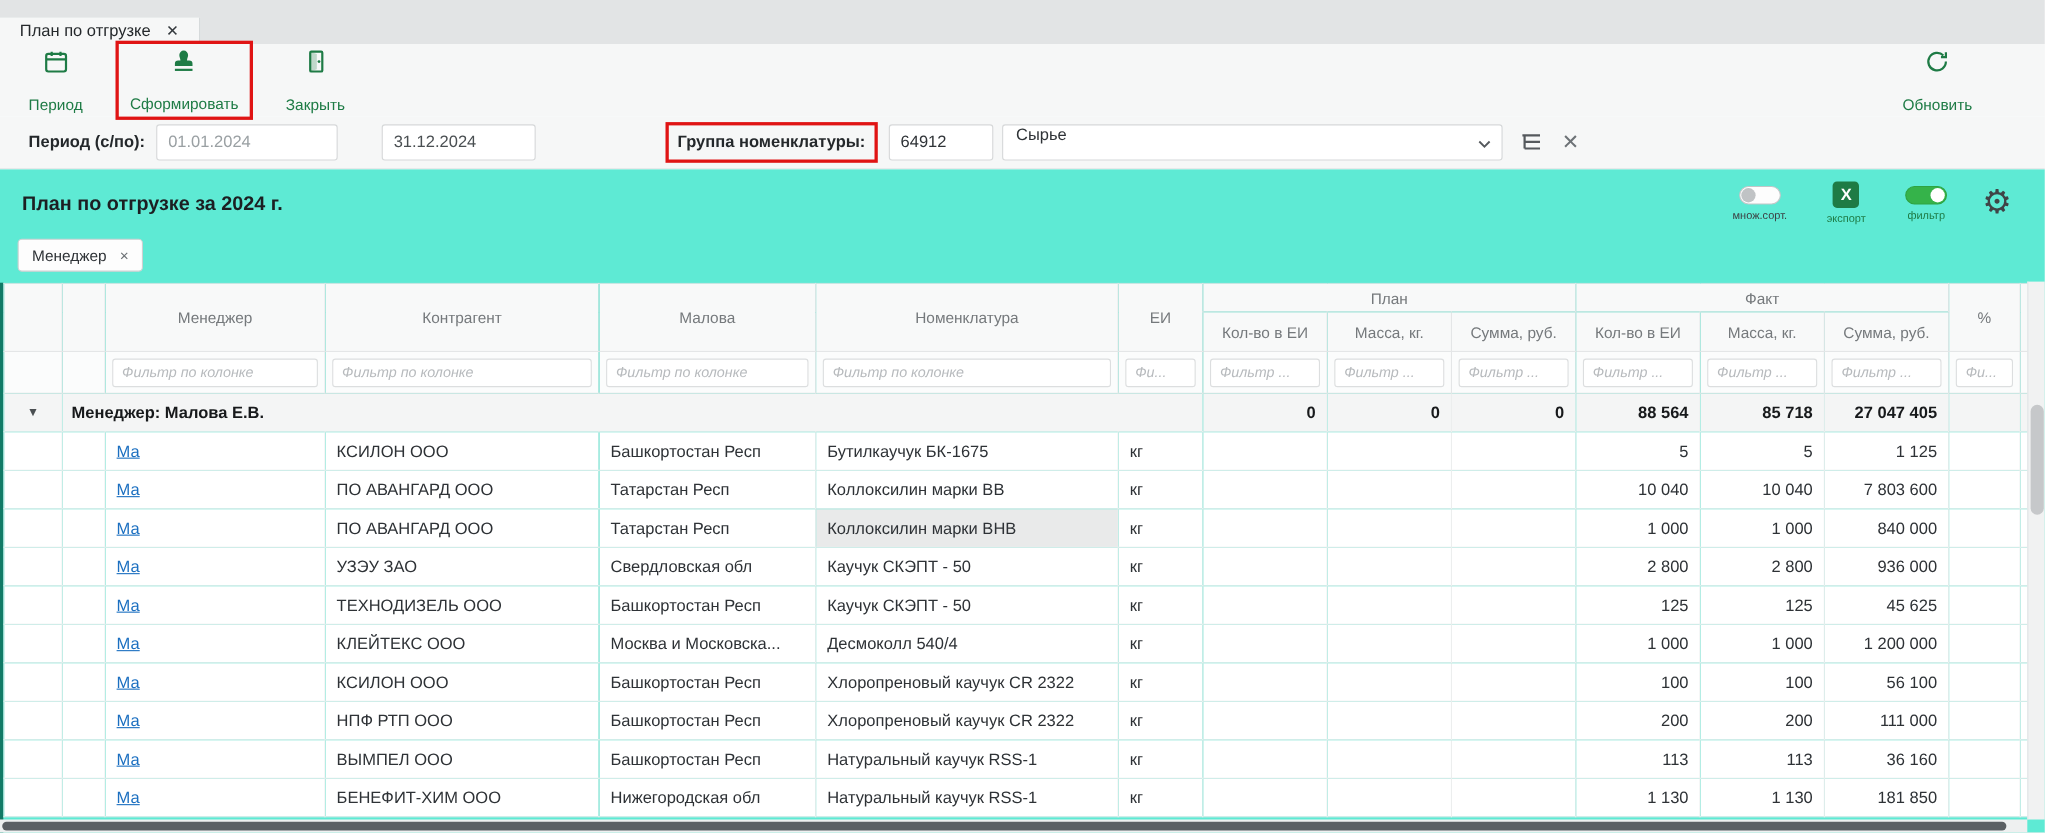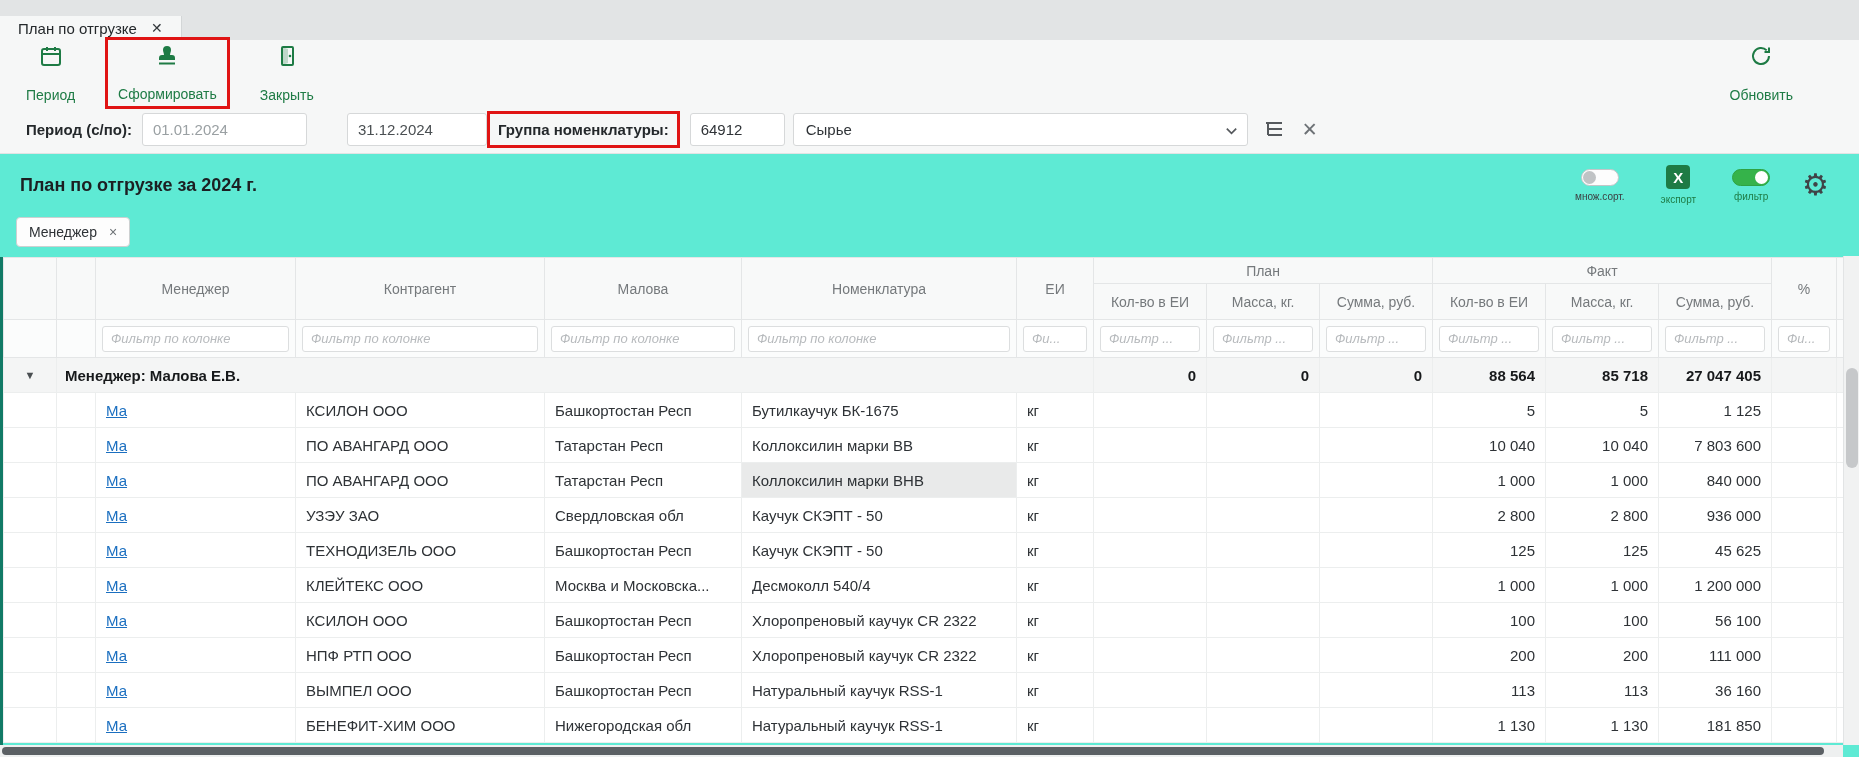--- a/index.html
+++ b/index.html
@@ -26,24 +26,24 @@
   .right-auto { margin-left:auto; margin-right:40px; }
   
   .filterbar { height:48px; background:#f6f7f7; display:flex; align-items:center;
                padding:0 26px; border-bottom:1px solid #e1e3e4; }
   .flabel { font-weight:bold; font-size:15px; color:#24282b; white-space:nowrap; }
   .fin { height:33px; border:1px solid #d6d8d9; border-radius:3px; background:#fff;
          padding:0 10px; font-size:15px; font-family:inherit; color:#4a4f52; }
   .fin.gray { color:#9aa0a3; }
   .date-from { width:165px; margin-left:10px; }
   .date-to   { width:140px; margin-left:40px; }
-  .annot-label { padding:7px 8px; background:#f6f7f7; }
+  .annot-label { margin-left:118px; padding:7px 8px; background:#f6f7f7; }
   .code-input { width:95px; margin-left:10px; color:#2f3337; }
   .combo { width:455px; margin-left:8px; height:33px; border:1px solid #d6d8d9; border-radius:3px;
-           background:#fff; display:flex; align-items:center; padding:0 30px 0 12px;
+           background:#fff; display:flex; align-items:flex-start; padding:0 30px 0 12px;
            position:relative; cursor:pointer; color:#2f3337; }
   .combo .chev { position:absolute; right:8px; top:9px; }
   .icon-btn { margin-left:14px; background:none; border:none; cursor:pointer; height:30px; display:flex; align-items:center; }
   .clear-x { font-size:19px; color:#6d7276; margin-left:16px; cursor:pointer; line-height:1; }
   
   .content { height:603px; display:flex; flex-direction:column; background:#5eead4; }
   .title-row { display:flex; align-items:center; height:52px; padding:10px 24px 0 20px; }
   .report-title { font-size:18px; font-weight:bold; color:#1c1f22; }
   .view-controls { margin-left:auto; display:flex; align-items:center; gap:36px; padding-right:6px; }
   .vc { display:flex; flex-direction:column; align-items:center; gap:5px; cursor:pointer; }

